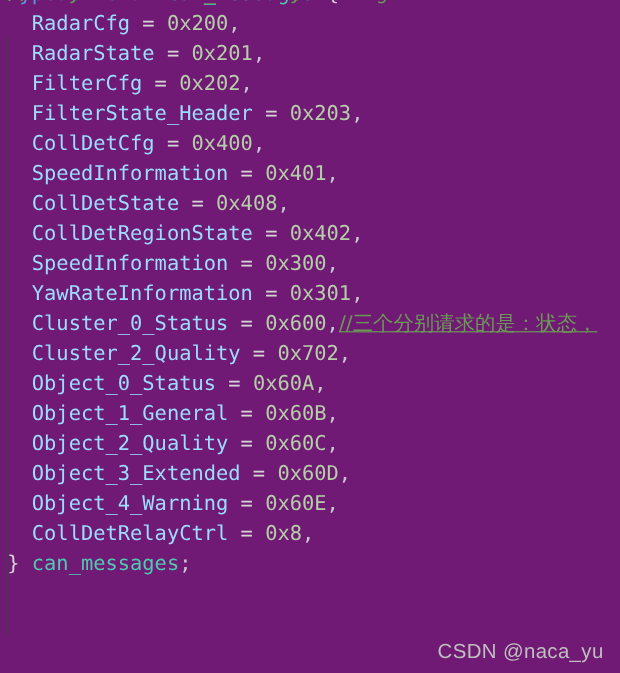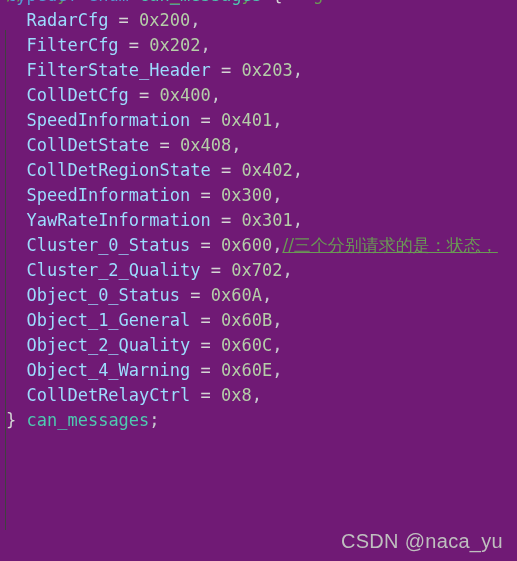--- a/index.html
+++ b/index.html
@@ -65,53 +65,55 @@
     line-height: 25px;
     white-space: pre;
     color: #6a9955;
     font-family: "DejaVu Sans Mono", monospace;
   }
   .watermark {
     position: absolute;
     right: 14px;
     bottom: 8px;
     font-family: "Liberation Sans", sans-serif;
-    font-size: 20px;
+    font-size: 17px;
     color: #bfbfbf;
     letter-spacing: 0.3px;
     white-space: pre;
   }
 </style>
 </head>
 <body>
 
 <div id="screenshot">
 
   <div class="code-area">
 
     <div class="line-clipped">//   y          _      y      g</div>
 
     <div class="indent-guide"></div>
 
     <div class="code-lines" id="code-lines">
         <div class="line"><span class="tok kw">typedef</span><span class="tok punct"> </span><span class="tok kw">enum</span><span class="tok punct"> </span><span class="tok type">can_messages</span><span class="tok punct"> </span><span class="tok brace">{</span></div>
         <div class="line"><span class="tok punct">  </span><span class="tok ident">RadarCfg</span><span class="tok op"> = </span><span class="tok num">0x200</span><span class="tok comma">,</span></div>
+        <div class="line"><span class="tok punct">  </span><span class="tok ident">RadarState</span><span class="tok op"> = </span><span class="tok num">0x201</span><span class="tok comma">,</span></div>
         <div class="line"><span class="tok punct">  </span><span class="tok ident">FilterCfg</span><span class="tok op"> = </span><span class="tok num">0x202</span><span class="tok comma">,</span></div>
         <div class="line"><span class="tok punct">  </span><span class="tok ident">FilterState_Header</span><span class="tok op"> = </span><span class="tok num">0x203</span><span class="tok comma">,</span></div>
         <div class="line"><span class="tok punct">  </span><span class="tok ident">CollDetCfg</span><span class="tok op"> = </span><span class="tok num">0x400</span><span class="tok comma">,</span></div>
         <div class="line"><span class="tok punct">  </span><span class="tok ident">SpeedInformation</span><span class="tok op"> = </span><span class="tok num">0x401</span><span class="tok comma">,</span></div>
         <div class="line"><span class="tok punct">  </span><span class="tok ident">CollDetState</span><span class="tok op"> = </span><span class="tok num">0x408</span><span class="tok comma">,</span></div>
         <div class="line"><span class="tok punct">  </span><span class="tok ident">CollDetRegionState</span><span class="tok op"> = </span><span class="tok num">0x402</span><span class="tok comma">,</span></div>
         <div class="line"><span class="tok punct">  </span><span class="tok ident">SpeedInformation</span><span class="tok op"> = </span><span class="tok num">0x300</span><span class="tok comma">,</span></div>
         <div class="line"><span class="tok punct">  </span><span class="tok ident">YawRateInformation</span><span class="tok op"> = </span><span class="tok num">0x301</span><span class="tok comma">,</span></div>
         <div class="line"><span class="tok punct">  </span><span class="tok ident">Cluster_0_Status</span><span class="tok op"> = </span><span class="tok num">0x600</span><span class="tok comma">,</span><span class="tok comment">//三个分别请求的是：状态，</span></div>
         <div class="line"><span class="tok punct">  </span><span class="tok ident">Cluster_2_Quality</span><span class="tok op"> = </span><span class="tok num">0x702</span><span class="tok comma">,</span></div>
         <div class="line"><span class="tok punct">  </span><span class="tok ident">Object_0_Status</span><span class="tok op"> = </span><span class="tok num">0x60A</span><span class="tok comma">,</span></div>
         <div class="line"><span class="tok punct">  </span><span class="tok ident">Object_1_General</span><span class="tok op"> = </span><span class="tok num">0x60B</span><span class="tok comma">,</span></div>
         <div class="line"><span class="tok punct">  </span><span class="tok ident">Object_2_Quality</span><span class="tok op"> = </span><span class="tok num">0x60C</span><span class="tok comma">,</span></div>
+        <div class="line"><span class="tok punct">  </span><span class="tok ident">Object_3_Extended</span><span class="tok op"> = </span><span class="tok num">0x60D</span><span class="tok comma">,</span></div>
         <div class="line"><span class="tok punct">  </span><span class="tok ident">Object_4_Warning</span><span class="tok op"> = </span><span class="tok num">0x60E</span><span class="tok comma">,</span></div>
         <div class="line"><span class="tok punct">  </span><span class="tok ident">CollDetRelayCtrl</span><span class="tok op"> = </span><span class="tok num">0x8</span><span class="tok comma">,</span></div>
         <div class="line"><span class="tok brace">}</span><span class="tok punct"> </span><span class="tok type">can_messages</span><span class="tok comma">;</span></div>
       </div>
 
   </div>
 
   <div class="watermark">CSDN @naca_yu</div>
 
 </div>

